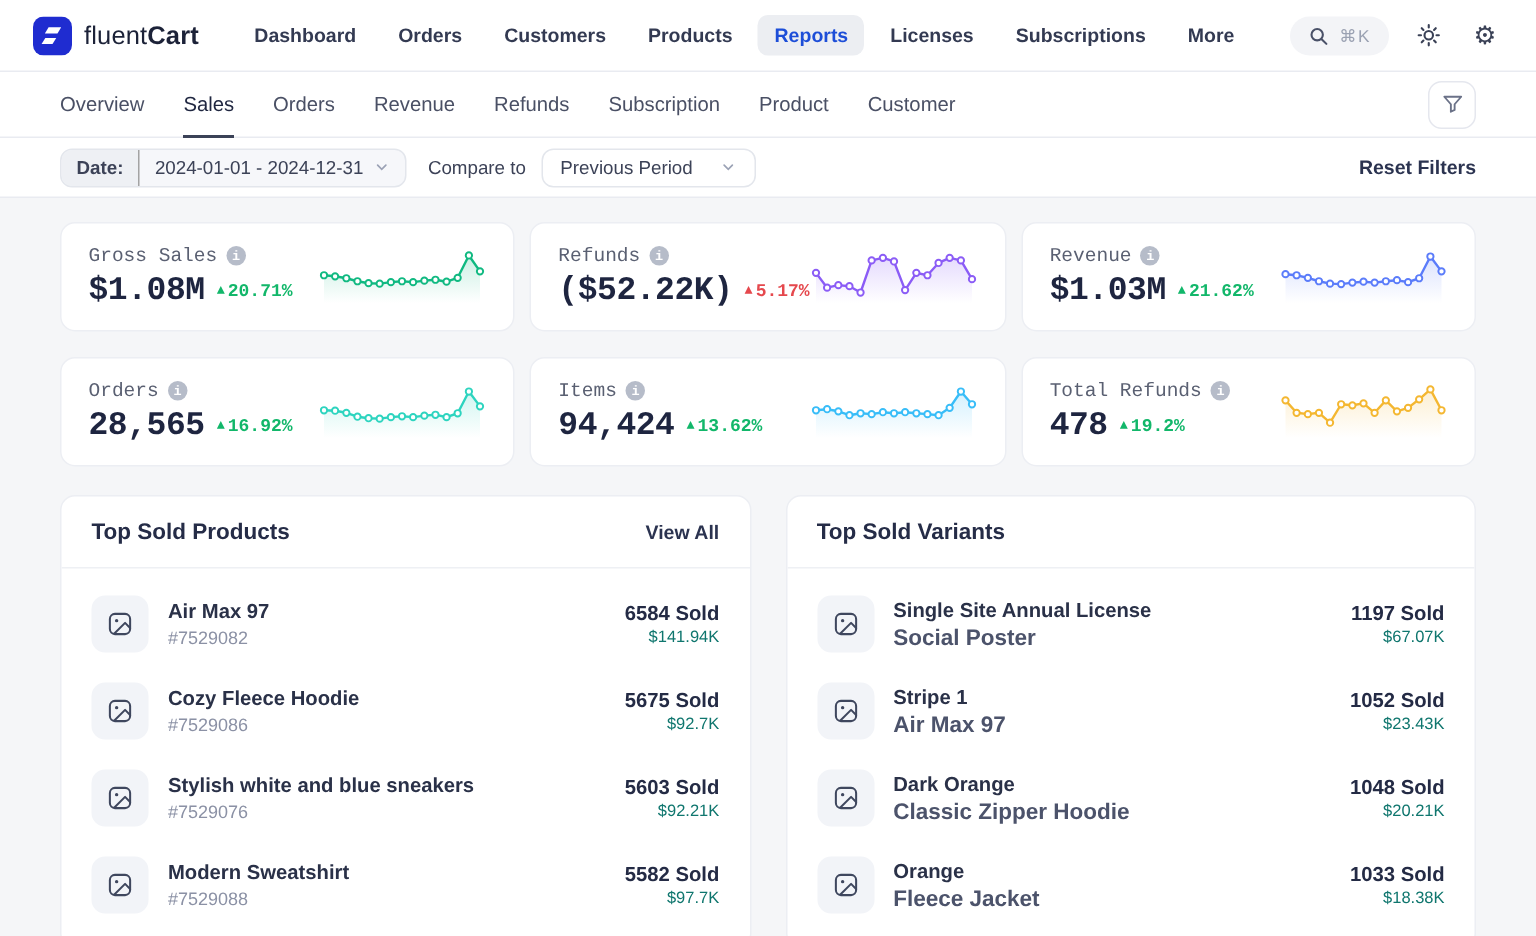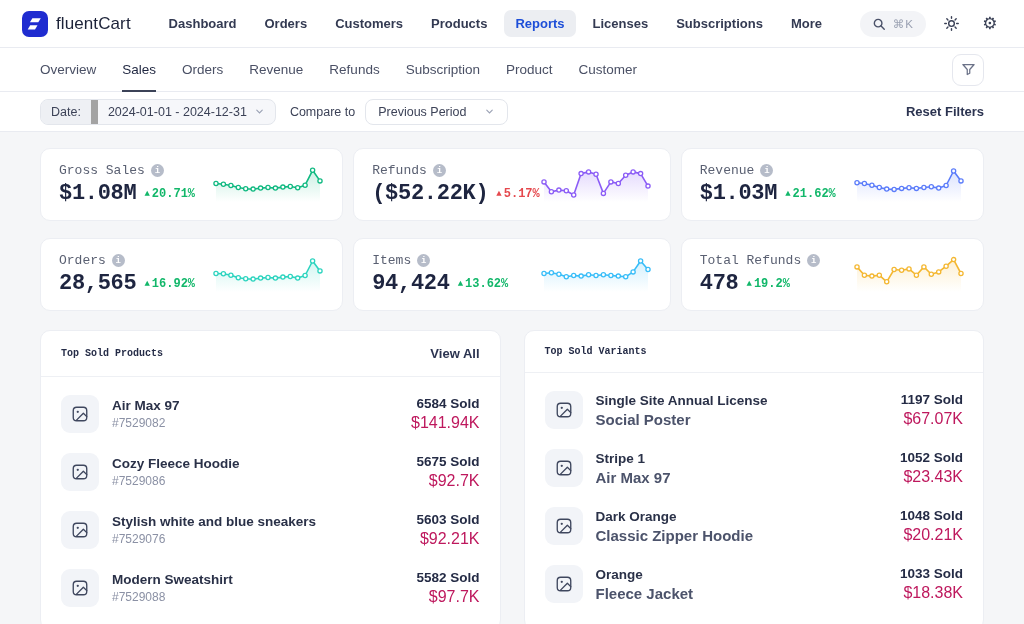--- a/index.html
+++ b/index.html
@@ -4,21 +4,21 @@
 <style>
   * { box-sizing: border-box; margin: 0; padding: 0; }
   html,body { width:1024px; height:624px; overflow:hidden; }
   body { font-family:"Liberation Sans", sans-serif; background:#f5f6f8; color:#2a3148; }
 
   
   .topbar { height:48px; background:#fff; border-bottom:1px solid #e9ebf1;
             display:flex; align-items:center; padding:0 22px; }
   .brand { display:flex; align-items:center; gap:8px; cursor:pointer; }
   .brand-text { font-size:17px; color:#1c2238; letter-spacing:.1px; }
-  .brand-text b { font-weight:400;margin-top:43px; }
+  .brand-text b { font-weight:700;margin-top:43px; }
   .main-nav { display:flex; align-items:center; gap:6px; margin:0 auto; }
   .nav-item { font-size:13px; font-weight:600; color:#333a52; padding:6px 11px;
               border-radius:7px; cursor:pointer; white-space:nowrap; }
   .nav-item.active { background:#eceef2; color:#1d4ed8; }
   .header-actions { display:flex; align-items:center; gap:14px; }
   .search-pill { display:flex; align-items:center; gap:7px; background:#f3f4f7;
                  border-radius:999px; padding:6px 12px; cursor:pointer; }
   .kbd { font-size:11.5px; color:#9aa1b2; letter-spacing:1px; }
   .icon-btn { display:inline-flex; align-items:center; justify-content:center;
               width:24px; height:24px; cursor:pointer; color:#3a4156; }
@@ -34,22 +34,22 @@
   .tab.active { color:#1f2640; font-weight:400; border-bottom-color:#3b4257; }
   .filter-btn { margin-left:auto; align-self:center; width:32px; height:32px;
                 border:1px solid #e5e7ee; border-radius:9px; background:#fff;
                 display:flex; align-items:center; justify-content:center; cursor:pointer; }
 
   
   .filterbar { height:40px; background:#fff; border-bottom:1px solid #e9ebf1;
                display:flex; align-items:center; padding:0 40px; gap:10px; }
   .date-group { display:flex; align-items:stretch; border:1px solid #e3e6ec;
                 border-radius:8px; overflow:hidden; cursor:pointer; background:#f6f7fa; }
-  .date-label { background:#eef0f4; padding:5px 10px; font-size:12.5px; font-weight:400;
-                color:#3c4257; border-right:7px solid #a3a3a3; display:flex; align-items:center; }
+  .date-label { background:#eef0f4; padding:5px 10px; font-size:12.5px; font-weight:700;
+                color:#3c4257; border-right:1px solid #a3a3a3; display:flex; align-items:center; }
   .date-value { padding:5px 10px; font-size:12.5px; color:#3c4257; display:flex;
                 align-items:center; gap:7px; }
   .compare-label { font-size:12.5px; color:#3c4257; margin-left:4px; }
   .compare-select { display:flex; align-items:center; gap:18px; border:1px solid #e3e6ec;
                     border-radius:8px; background:#fff; padding:5px 12px; font-size:12.5px;
                     color:#3c4257; cursor:pointer; }
   .reset-link { margin-left:auto; font-size:13px; font-weight:700; color:#2b3350; cursor:pointer; }
 
   
   .main { padding:16px 40px 0; }
@@ -66,33 +66,33 @@
   .stat-value { font-size:22px; font-weight:700; color:#1e2540; letter-spacing:-.3px; }
   .stat-delta { font-size:12px; font-weight:700; display:flex; align-items:center; gap:2px; }
   .stat-delta .tri { font-size:9px; }
   .sparkline { flex:none; }
 
   
   .lists { display:grid; grid-template-columns:1fr 1fr; gap:23px; margin-top:19px; }
   .list-card { background:#fff; border:1px solid #eceef3; border-radius:10px; overflow:hidden; }
   .list-head { display:flex; align-items:center; justify-content:space-between;
                padding:15px 20px; border-bottom:1px solid #eef0f4; }
-  .list-head h3 { font-size:10px; font-weight:700; color:#252c47;font-family:Liberation Mono, monospace; }
+  .list-head h3 { font-size:15px; font-weight:700; color:#252c47; }
   .view-all { font-size:13px; font-weight:600; color:#2b3350; cursor:pointer; text-decoration:none; }
   .list-rows { padding:8px 20px 12px; }
   .list-row { display:flex; align-items:center; gap:13px; padding:10px 0; cursor:pointer; }
   .thumb { width:38px; height:38px; border-radius:9px; background:#f2f4f8; flex:none;
            display:flex; align-items:center; justify-content:center; }
   .row-info { flex:1; min-width:0; }
   .row-name { font-size:13.5px; font-weight:600; color:#2a3148; }
   .row-sub { font-size:12px; color:#8b91a5; margin-top:3px; }
   .variants .row-sub { font-size:15px; font-weight:700; color:#4c536b; }
   .row-right { text-align:right; }
   .row-sold { font-size:13.5px; font-weight:700; color:#242b45; }
-  .row-amount { font-size:16px; color:#be185d; margin-top:3px; }
+  .row-amount { font-size:11px; color:#0f766e; margin-top:3px; }
 </style>
 </head>
 <body>
 
 <header class="topbar">
   <div class="brand">
     <span style="display:inline-flex;">
       <svg width="26" height="26" viewBox="0 0 26 26">
         <rect width="26" height="26" rx="7" fill="#1f2cd0"></rect>
         <path d="M10.4 7.2h8.4l-2.5 4.1h-8.4z" fill="#ffffff"></path>

